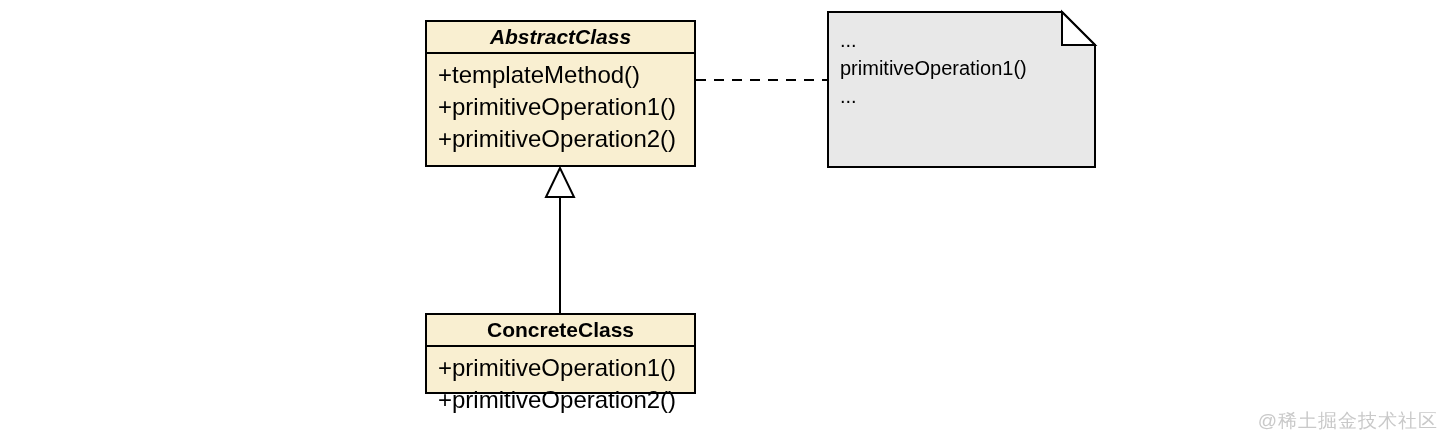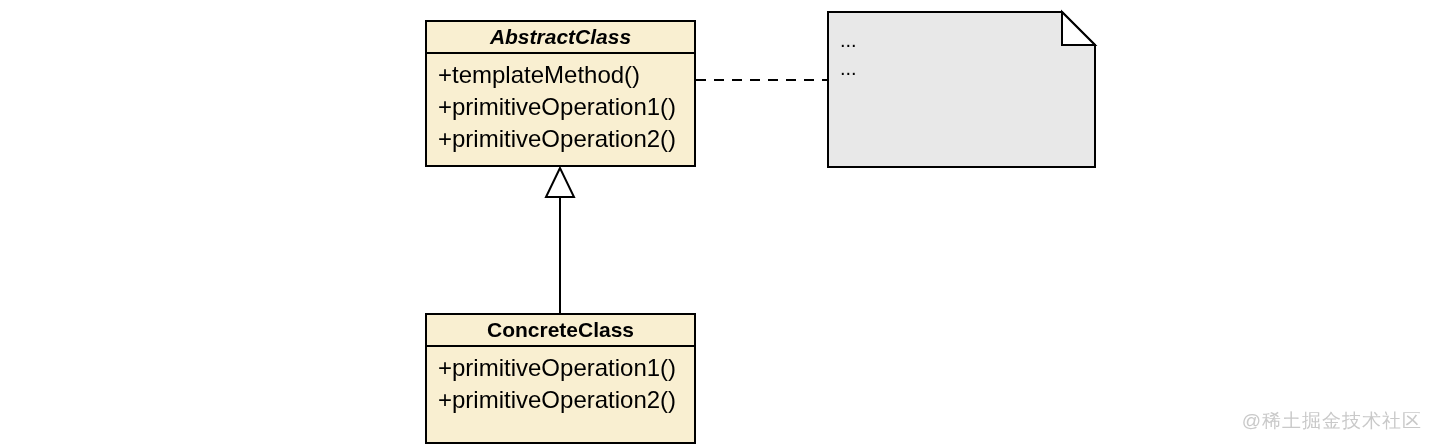--- a/index.html
+++ b/index.html
@@ -30,21 +30,21 @@
   .dashed-link { stroke: var(--border); stroke-width: 2; stroke-dasharray: 10 8; }
   .gen-line { stroke: var(--border); stroke-width: 2; }
   .gen-head { fill: #ffffff; stroke: var(--border); stroke-width: 2; }
 
   .class-box {
     position: absolute;
     background: var(--class-fill);
     border: 2px solid var(--border);
   }
   .abstract-box { left: 425px; top: 20px;  width: 271px; height: 147px; }
-  .concrete-box { left: 425px; top: 313px; width: 271px; height: 131px; }
+  .concrete-box { left: 425px; top: 313px; width: 271px; height: 81px; }
   .class-title {
     height: 32px;
     border-bottom: 2px solid var(--border);
     display: flex; align-items: center; justify-content: center;
     font-weight: bold;
     font-size: 21px;
     color: #000;
   }
   .abstract-box .class-title { font-style: italic; }
   .class-methods { padding: 5px 0 0 11px; }
@@ -60,21 +60,21 @@
     width: 240px;
   }
   .note-line {
     font-size: 20px;
     line-height: 28px;
     color: #000;
     white-space: nowrap;
   }
   .watermark {
     position: absolute;
-    right: 16px; bottom: 12px;
+    right: 0; bottom: 12px;
     font-size: 19px;
     color: var(--watermark);
     letter-spacing: 1px;
   }
 </style>
 </head>
 <body>
 
 <div class="canvas">
 
@@ -95,20 +95,21 @@
     <div class="class-title">AbstractClass</div>
     <div class="class-methods">
       <div class="method">+templateMethod()</div>
       <div class="method">+primitiveOperation1()</div>
       <div class="method">+primitiveOperation2()</div>
     </div>
   </div>
 
   <div class="note-text">
     <div class="note-line">...</div>
+    <div class="note-line">primitiveOperation1()</div>
     <div class="note-line">...</div>
   </div>
 
   <div class="class-box concrete-box">
     <div class="class-title">ConcreteClass</div>
     <div class="class-methods">
       <div class="method">+primitiveOperation1()</div>
       <div class="method">+primitiveOperation2()</div>
     </div>
   </div>

